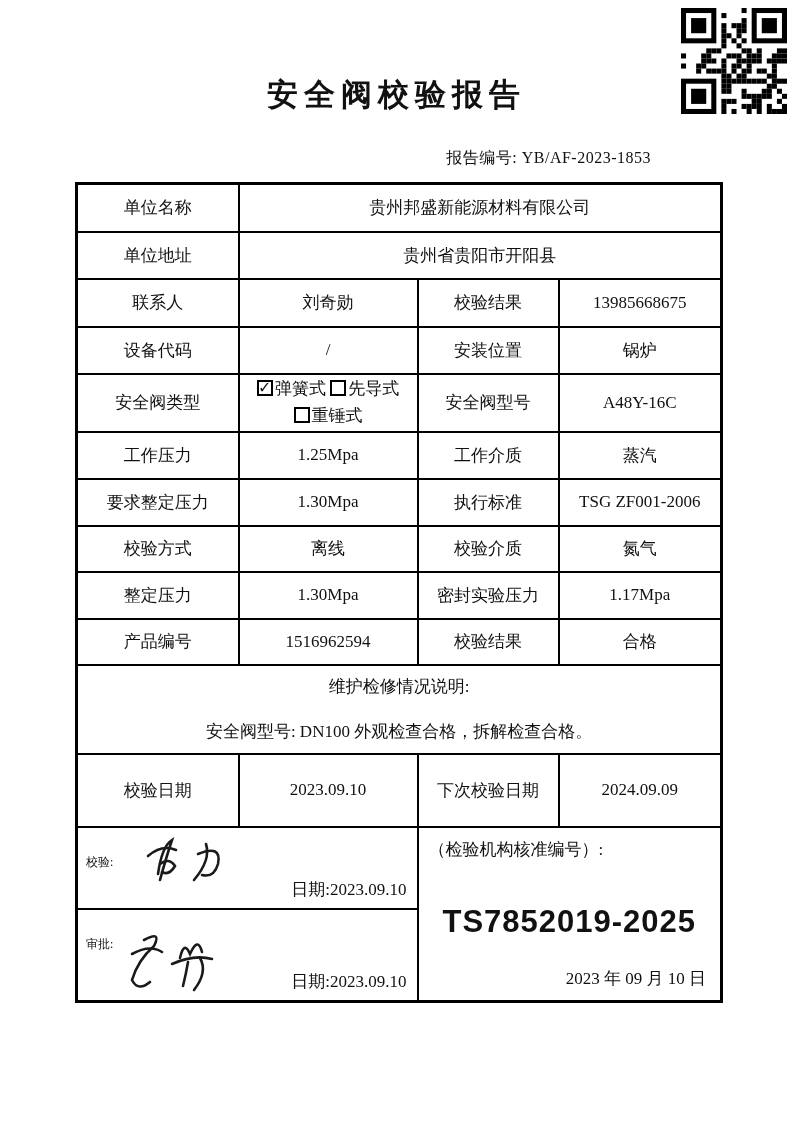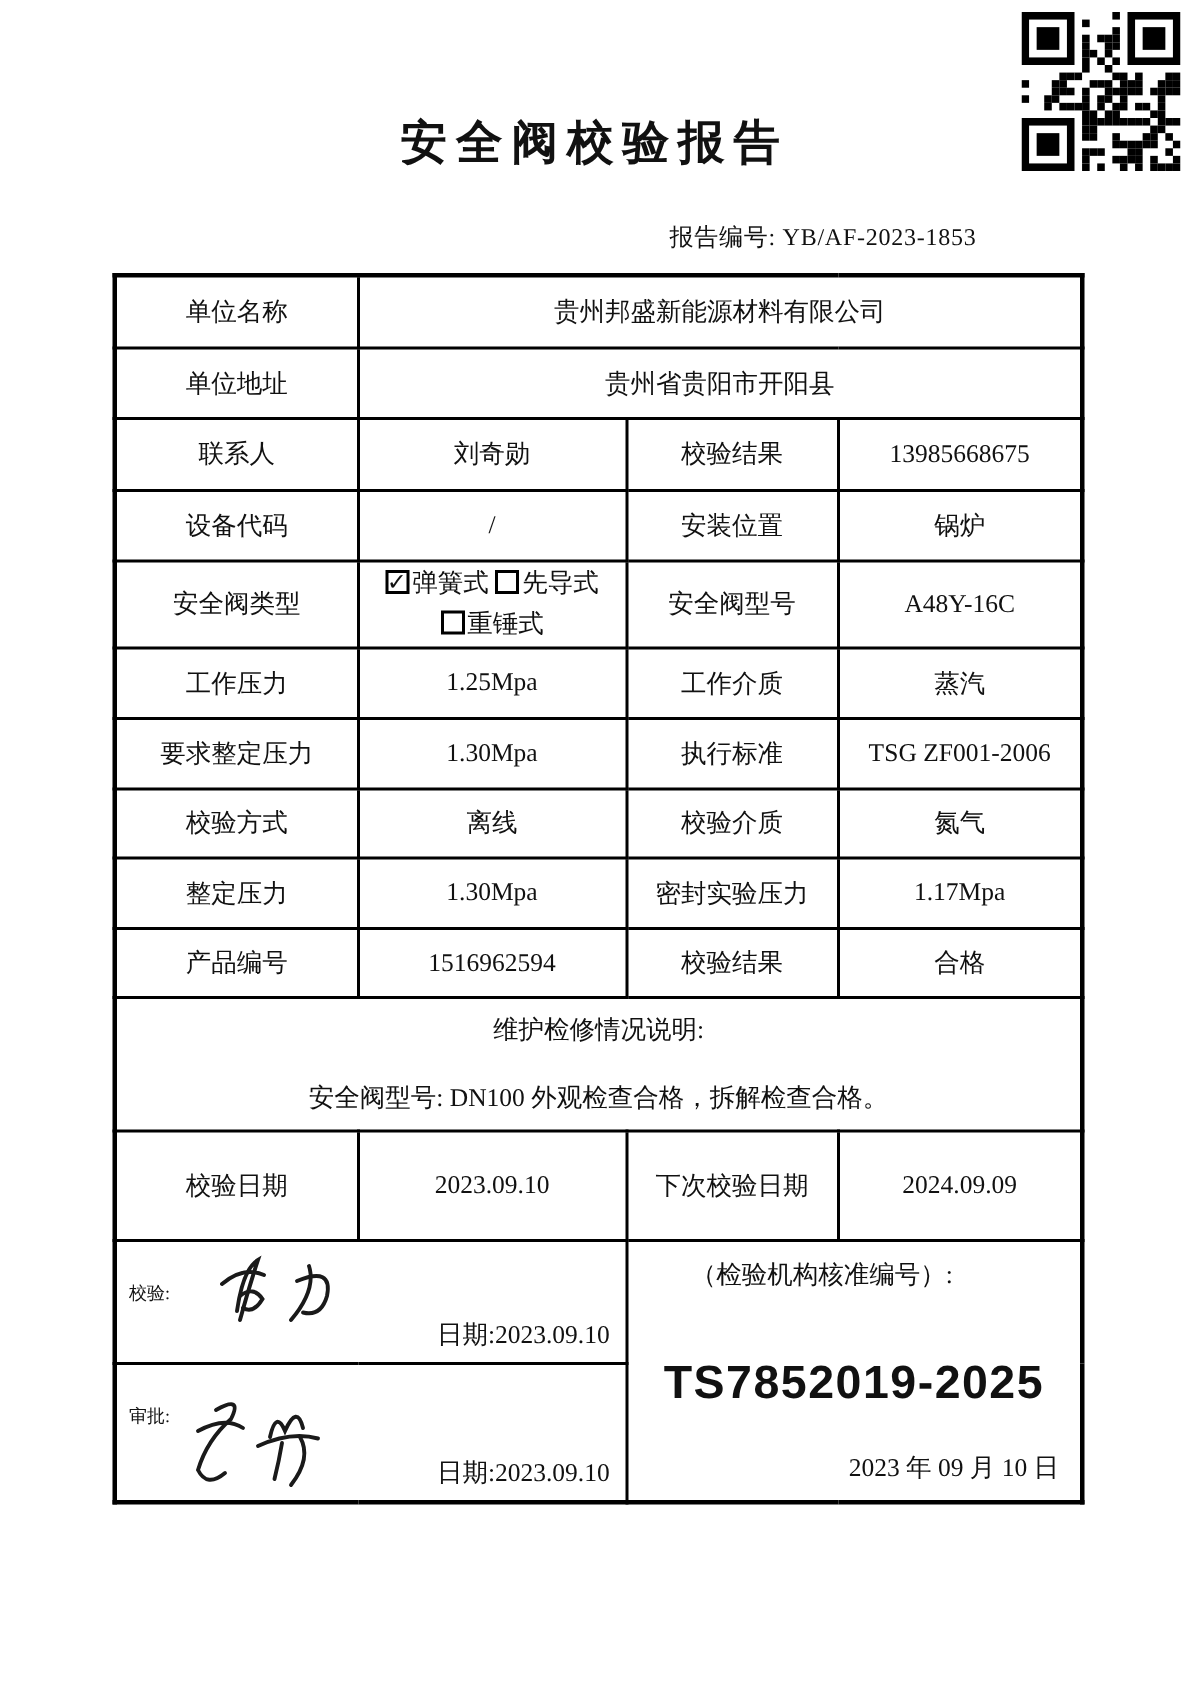--- a/index.html
+++ b/index.html
@@ -48,21 +48,21 @@
 
   td.notes-cell{text-align:left;vertical-align:top;padding:12px 14px;}
   .notes-title{display:block;margin-bottom:22px;}
 
   td.sig-cell{position:relative;text-align:left;}
   .sig-label{position:absolute;left:8px;top:26px;font-size:12px;}
   .sig-date{position:absolute;right:10px;bottom:7px;font-size:17px;white-space:nowrap;}
   svg.sig{position:absolute;}
 
   td.org-cell{position:relative;}
-  .org-label{position:absolute;left:10px;top:10px;font-size:17px;white-space:nowrap;margin-left:32px;}
+  .org-label{position:absolute;left:10px;top:10px;font-size:17px;white-space:nowrap;}
   .org-code{
     position:absolute;left:0;right:0;top:76px;text-align:center;
     font-family:"Liberation Sans","DejaVu Sans",sans-serif;
     font-weight:bold;font-size:31px;letter-spacing:1px;
   }
   .org-date{position:absolute;right:14px;bottom:10px;font-size:17px;white-space:nowrap;margin-left:32px;}
 </style>
 </head>
 <body>
 

